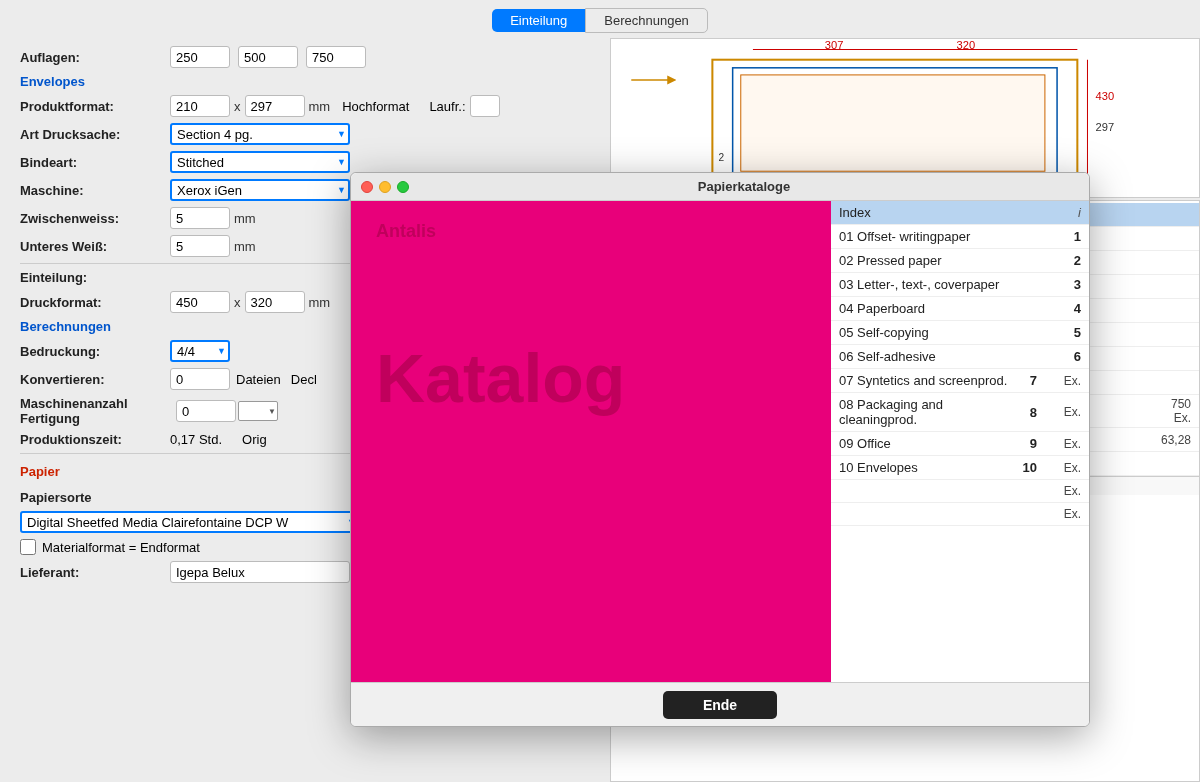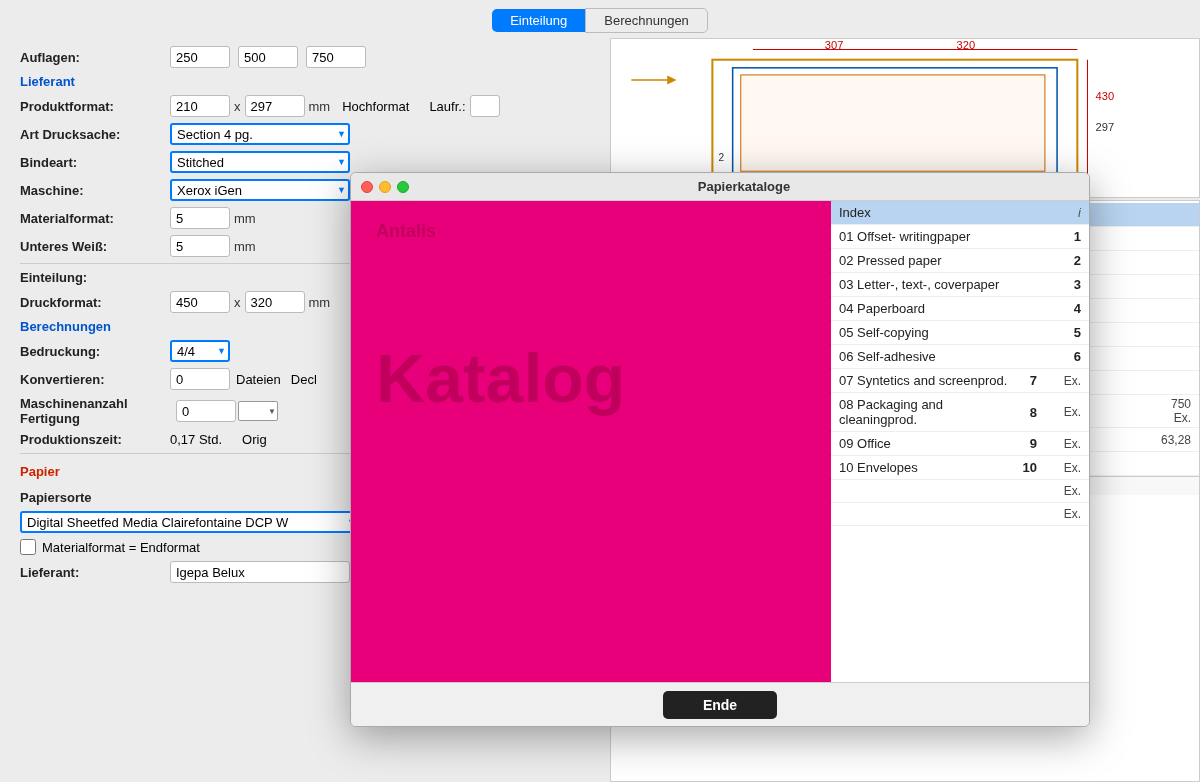--- a/index.html
+++ b/index.html
@@ -352,21 +352,21 @@
   <div class="form-area">
 
     <div class="form-row">
       <span class="form-label">Auflagen:</span>
       <input class="form-input form-input-small" value="250" style="">
       <input class="form-input form-input-small" value="500" style="margin-left: 8px;">
       <input class="form-input form-input-small" value="750" style="margin-left: 8px;">
     </div>
 
     <div class="form-row">
-      <span class="form-label-blue">Lieferant</span>
+      <span class="form-label-blue">Envelopes</span>
     </div>
 
     <div class="form-row">
       <span class="form-label">Produktformat:</span>
       <input class="form-input form-input-small" value="210" style="">
       <span class="x-text">x</span>
       <input class="form-input form-input-small" value="297" style="">
       <span class="mm-text">mm</span>
       <span style="margin-left:12px;">Hochformat</span>
       <span style="margin-left:20px;">Laufr.:</span>
@@ -394,21 +394,21 @@
     <div class="form-row">
       <span class="form-label">Maschine:</span>
       <div class="select-blue-wrapper">
         <select class="form-input form-input-large form-select select-blue">
           <option>Xerox iGen</option>
         </select>
       </div>
     </div>
 
     <div class="form-row">
-      <span class="form-label">Materialformat:</span>
+      <span class="form-label">Zwischenweiss:</span>
       <input class="form-input form-input-small" value="5" style="">
       <span class="mm-text">mm</span>
     </div>
 
     <div class="form-row">
       <span class="form-label">Unteres Weiß:</span>
       <input class="form-input form-input-small" value="5" style="">
       <span class="mm-text">mm</span>
     </div>
 

